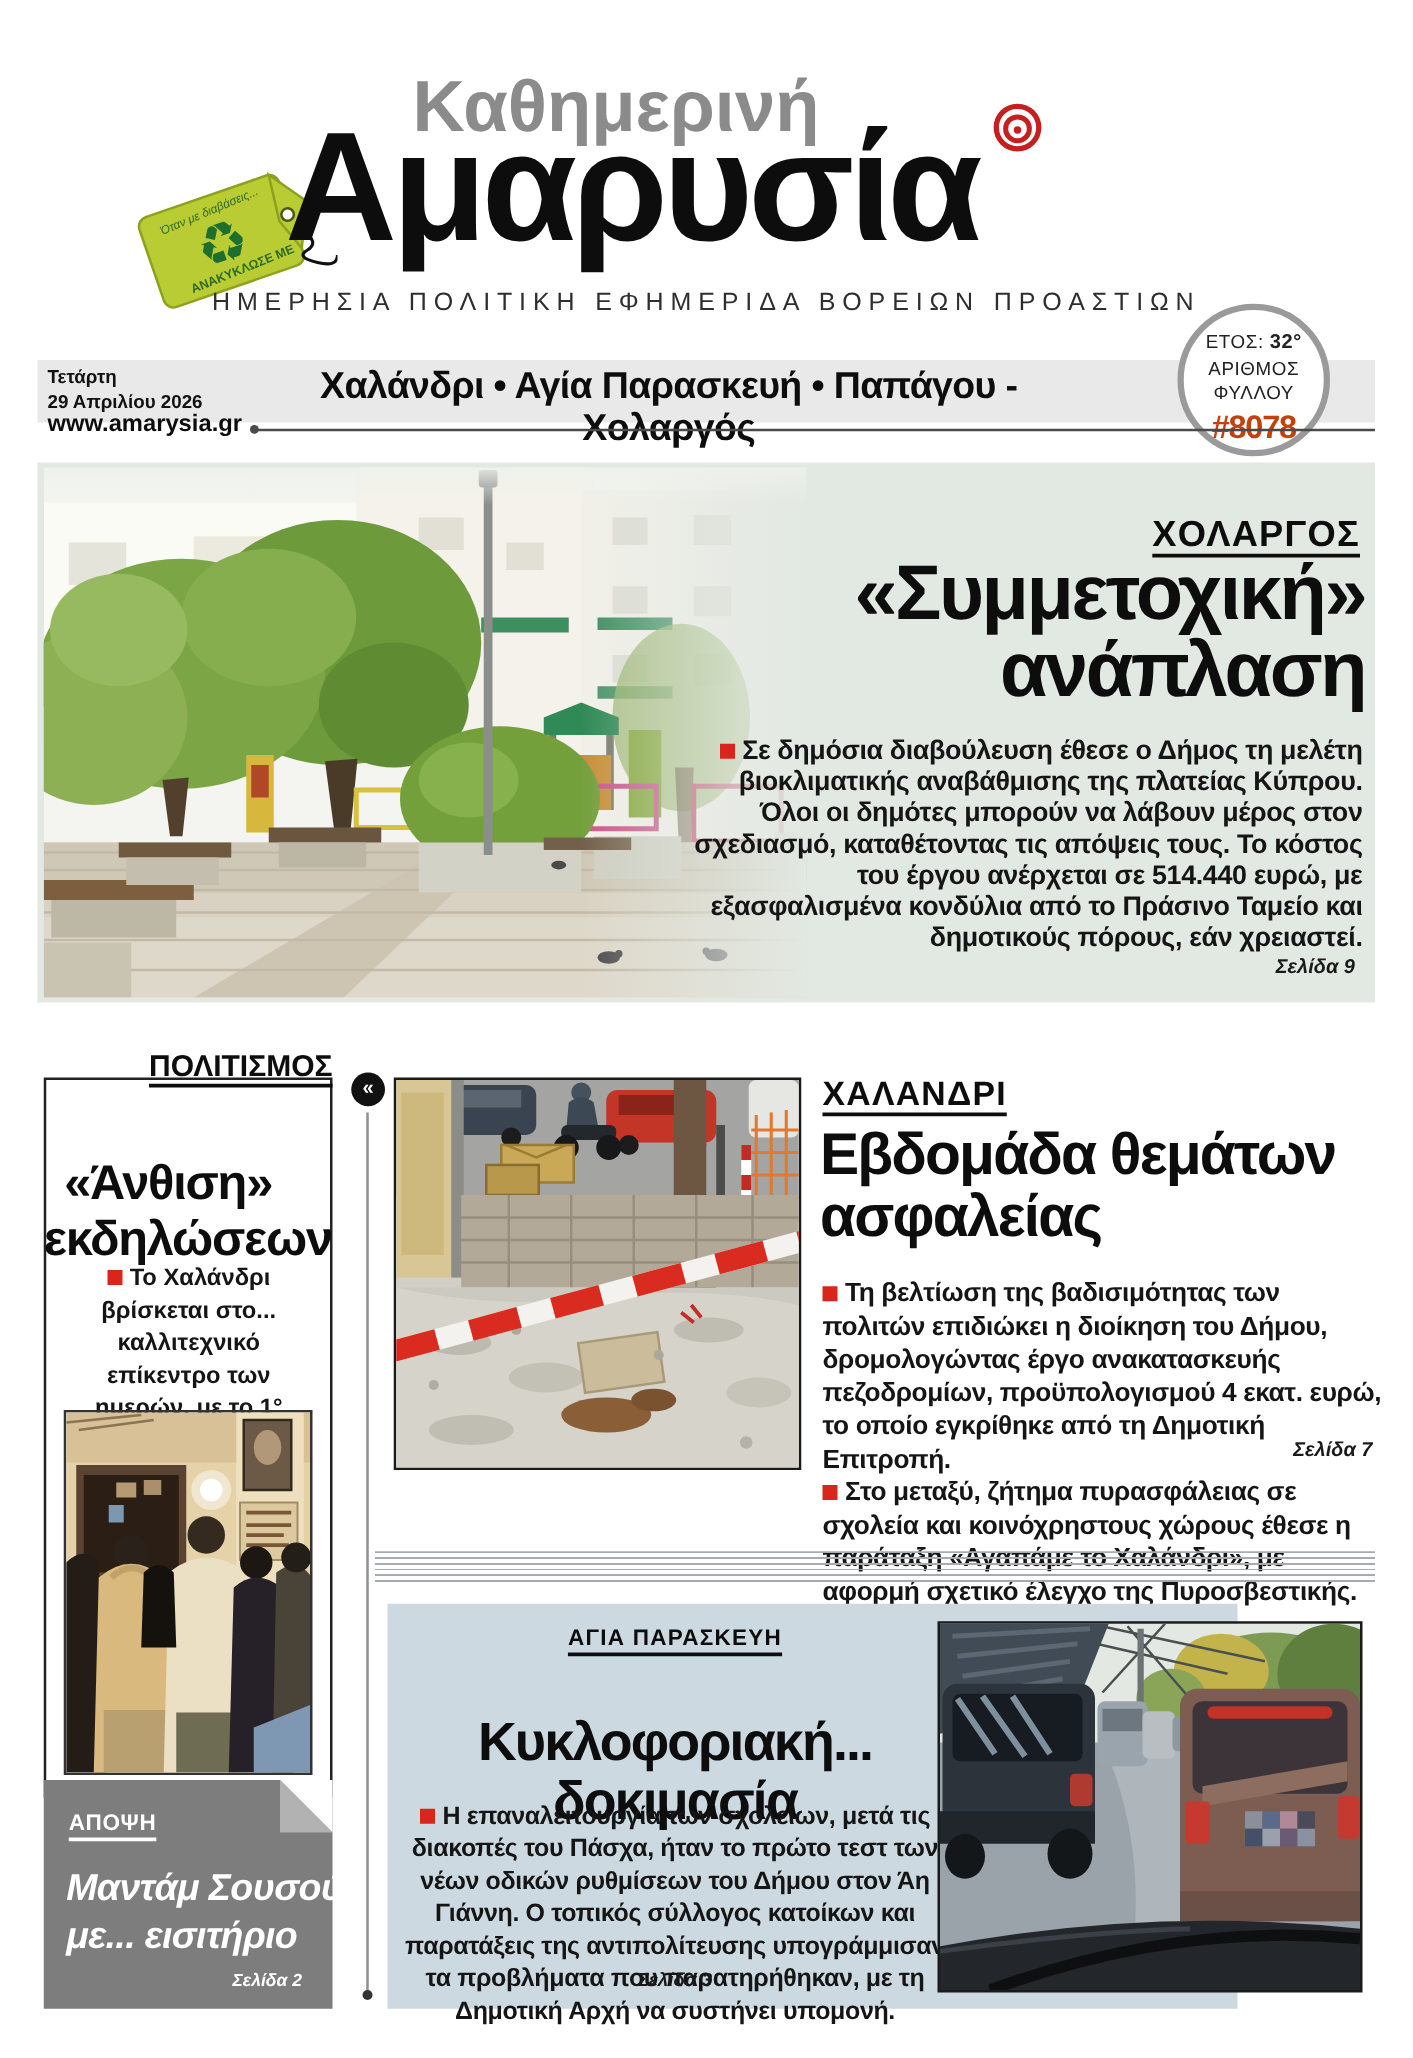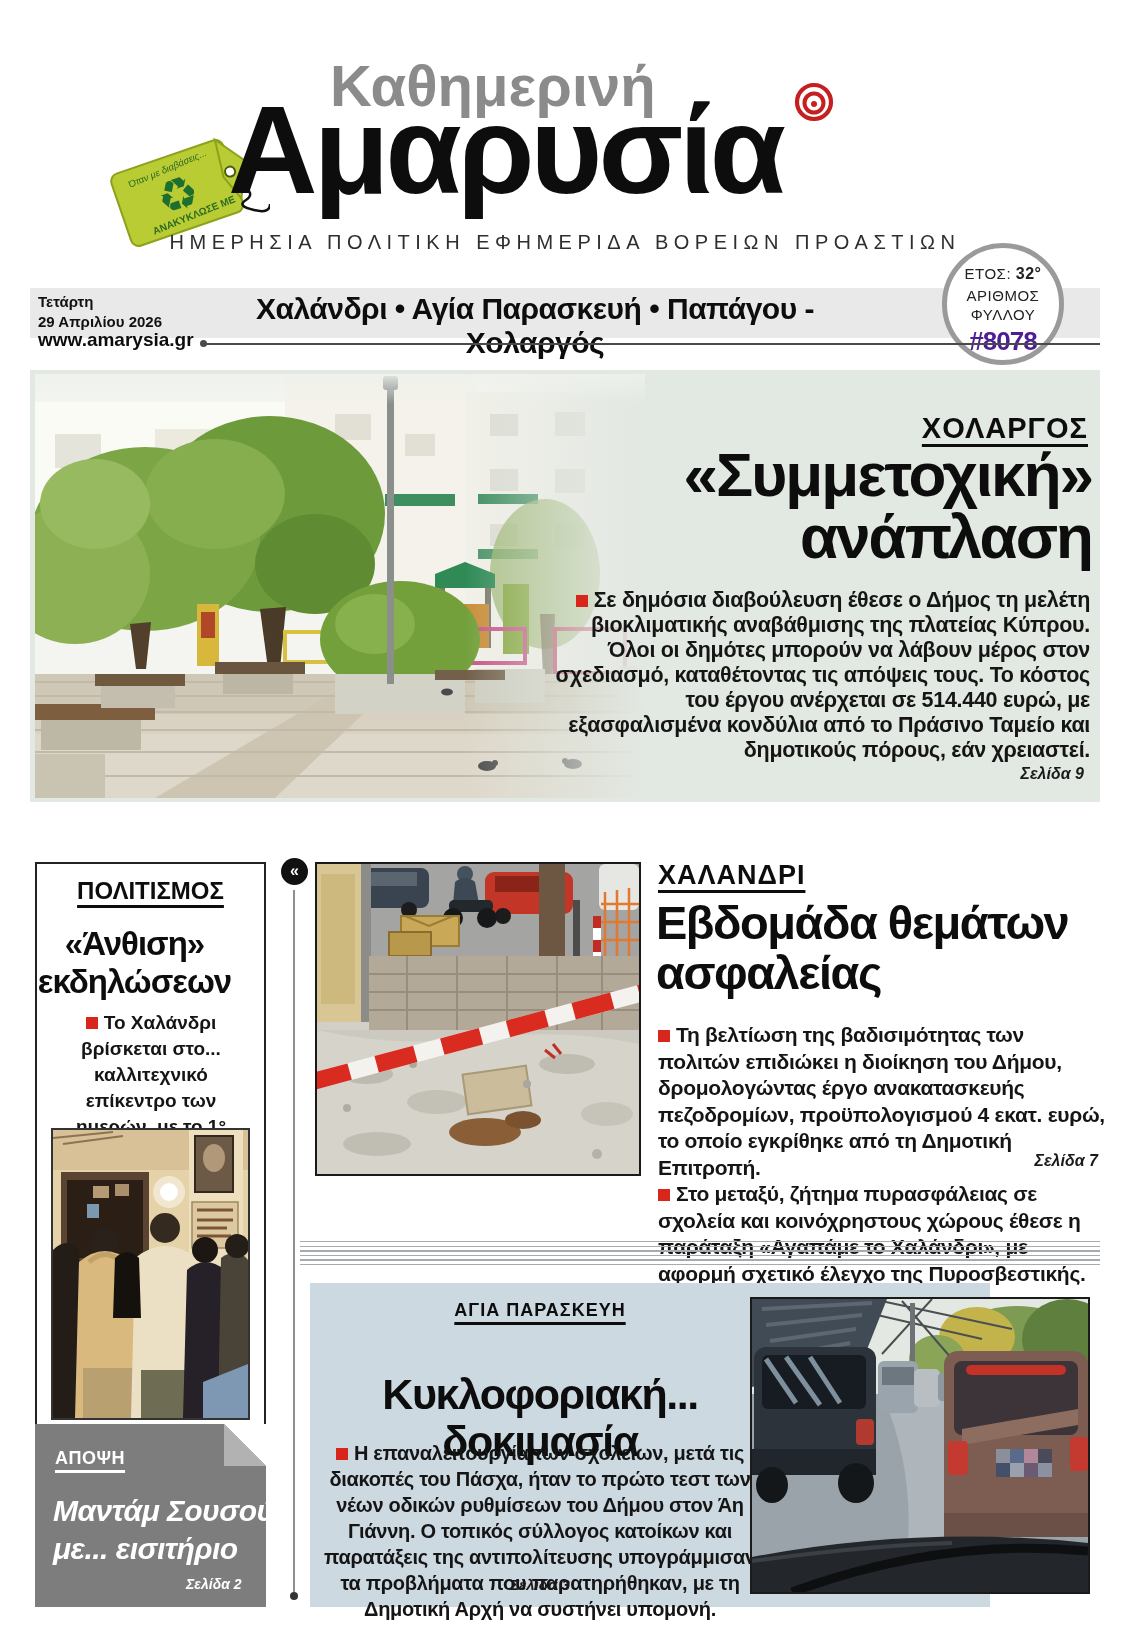--- a/index.html
+++ b/index.html
@@ -18,41 +18,41 @@
   
   .datebar{left:30px;top:288px;width:1070px;height:50px;background:#e9e9e9;}
   .daybox{left:38px;top:292px;font-size:15px;font-weight:bold;line-height:1.35;color:#111;}
   .areas{left:195px;top:292px;width:680px;text-align:center;font-size:30px;font-weight:bold;
          letter-spacing:-0.5px;color:#0d0d0d;}
   .issue-circle{left:942px;top:243px;width:122px;height:122px;background:#fff;border:5px solid #9a9a9a;
                 border-radius:50%;text-align:center;box-sizing:border-box;padding-top:17px;}
   .issue-year{font-size:15px;color:#222;letter-spacing:0.5px;}
   .issue-year b{font-size:16px;}
   .issue-label{font-size:15px;color:#222;line-height:1.25;margin-top:4px;letter-spacing:0.5px;}
-  .issue-num{font-size:26px;font-weight:bold;color:#4c1d95;margin-top:1px;letter-spacing:-1px;}
+  .issue-num{font-size:26px;font-weight:bold;color:#c2410c;margin-top:1px;letter-spacing:-1px;}
   .site{left:38px;top:329px;font-size:19px;font-weight:bold;color:#0d0d0d;}
   .site-line{left:205px;top:343px;width:895px;height:2px;background:#4a4a4a;}
   .site-dot{left:200px;top:340px;width:7px;height:7px;border-radius:50%;background:#4a4a4a;}
 
   
   .lead-section{left:30px;top:370px;width:1070px;height:432px;background:#e2e8e2;}
   .plaza-photo{left:35px;top:374px;width:610px;height:424px;}
   .kicker{font-weight:bold;color:#0d0d0d;text-decoration:underline;text-decoration-thickness:3px;text-underline-offset:6px;}
   .lead-kicker{right:42px;top:412px;font-size:29px;letter-spacing:1px;}
   .lead-h1{right:38px;top:444px;font-size:62px;font-weight:bold;letter-spacing:-2px;line-height:1.0;text-align:right;color:#0d0d0d;}
   .lead-body{right:40px;top:588px;width:540px;text-align:right;font-size:21.5px;font-weight:bold;
              line-height:25px;color:#151515;letter-spacing:-0.3px;}
   .bullet{display:inline-block;width:12px;height:12px;background:#d9261c;margin:0 6px 0 0;}
   .pageref{font-size:16px;font-weight:bold;font-style:italic;color:#1a1a1a;}
   .lead-ref{right:46px;top:765px;}
 
   
   .culture-box{left:35px;top:862px;width:231px;height:576px;background:#fff;border:2px solid #222;box-sizing:border-box;}
-  .culture-kicker{left:35px;top:877px;width:231px;text-align:center;font-size:24px;}
-  .culture-h{left:35px;top:925px;width:199px;text-align:center;font-size:33px;font-weight:bold;letter-spacing:-1px;line-height:1.15;color:#0d0d0d;}
+  .culture-kicker{left:35px;top:840px;width:231px;text-align:right;font-size:24px;}
+  .culture-h{left:35px;top:925px;width:199px;text-align:center;font-size:39px;font-weight:bold;letter-spacing:-1px;line-height:1.15;color:#0d0d0d;}
   .culture-body{left:52px;top:1010px;width:198px;text-align:center;font-size:19px;font-weight:bold;line-height:26px;color:#151515;}
   .culture-ref{left:35px;top:1152px;width:231px;text-align:center;font-size:15px;}
   .crowd-photo{left:51px;top:1128px;width:199px;height:292px;border:2px solid #333;box-sizing:border-box;}
 
   
   .chev-circle{left:281px;top:858px;width:27px;height:27px;border-radius:50%;background:#111;color:#fff;
                text-align:center;font-size:16px;font-weight:bold;line-height:26px;}
   .vline{left:293px;top:890px;width:2px;height:702px;background:#8f8f8f;}
   .vline-dot{left:290px;top:1592px;width:8px;height:8px;border-radius:50%;background:#333;}
 

